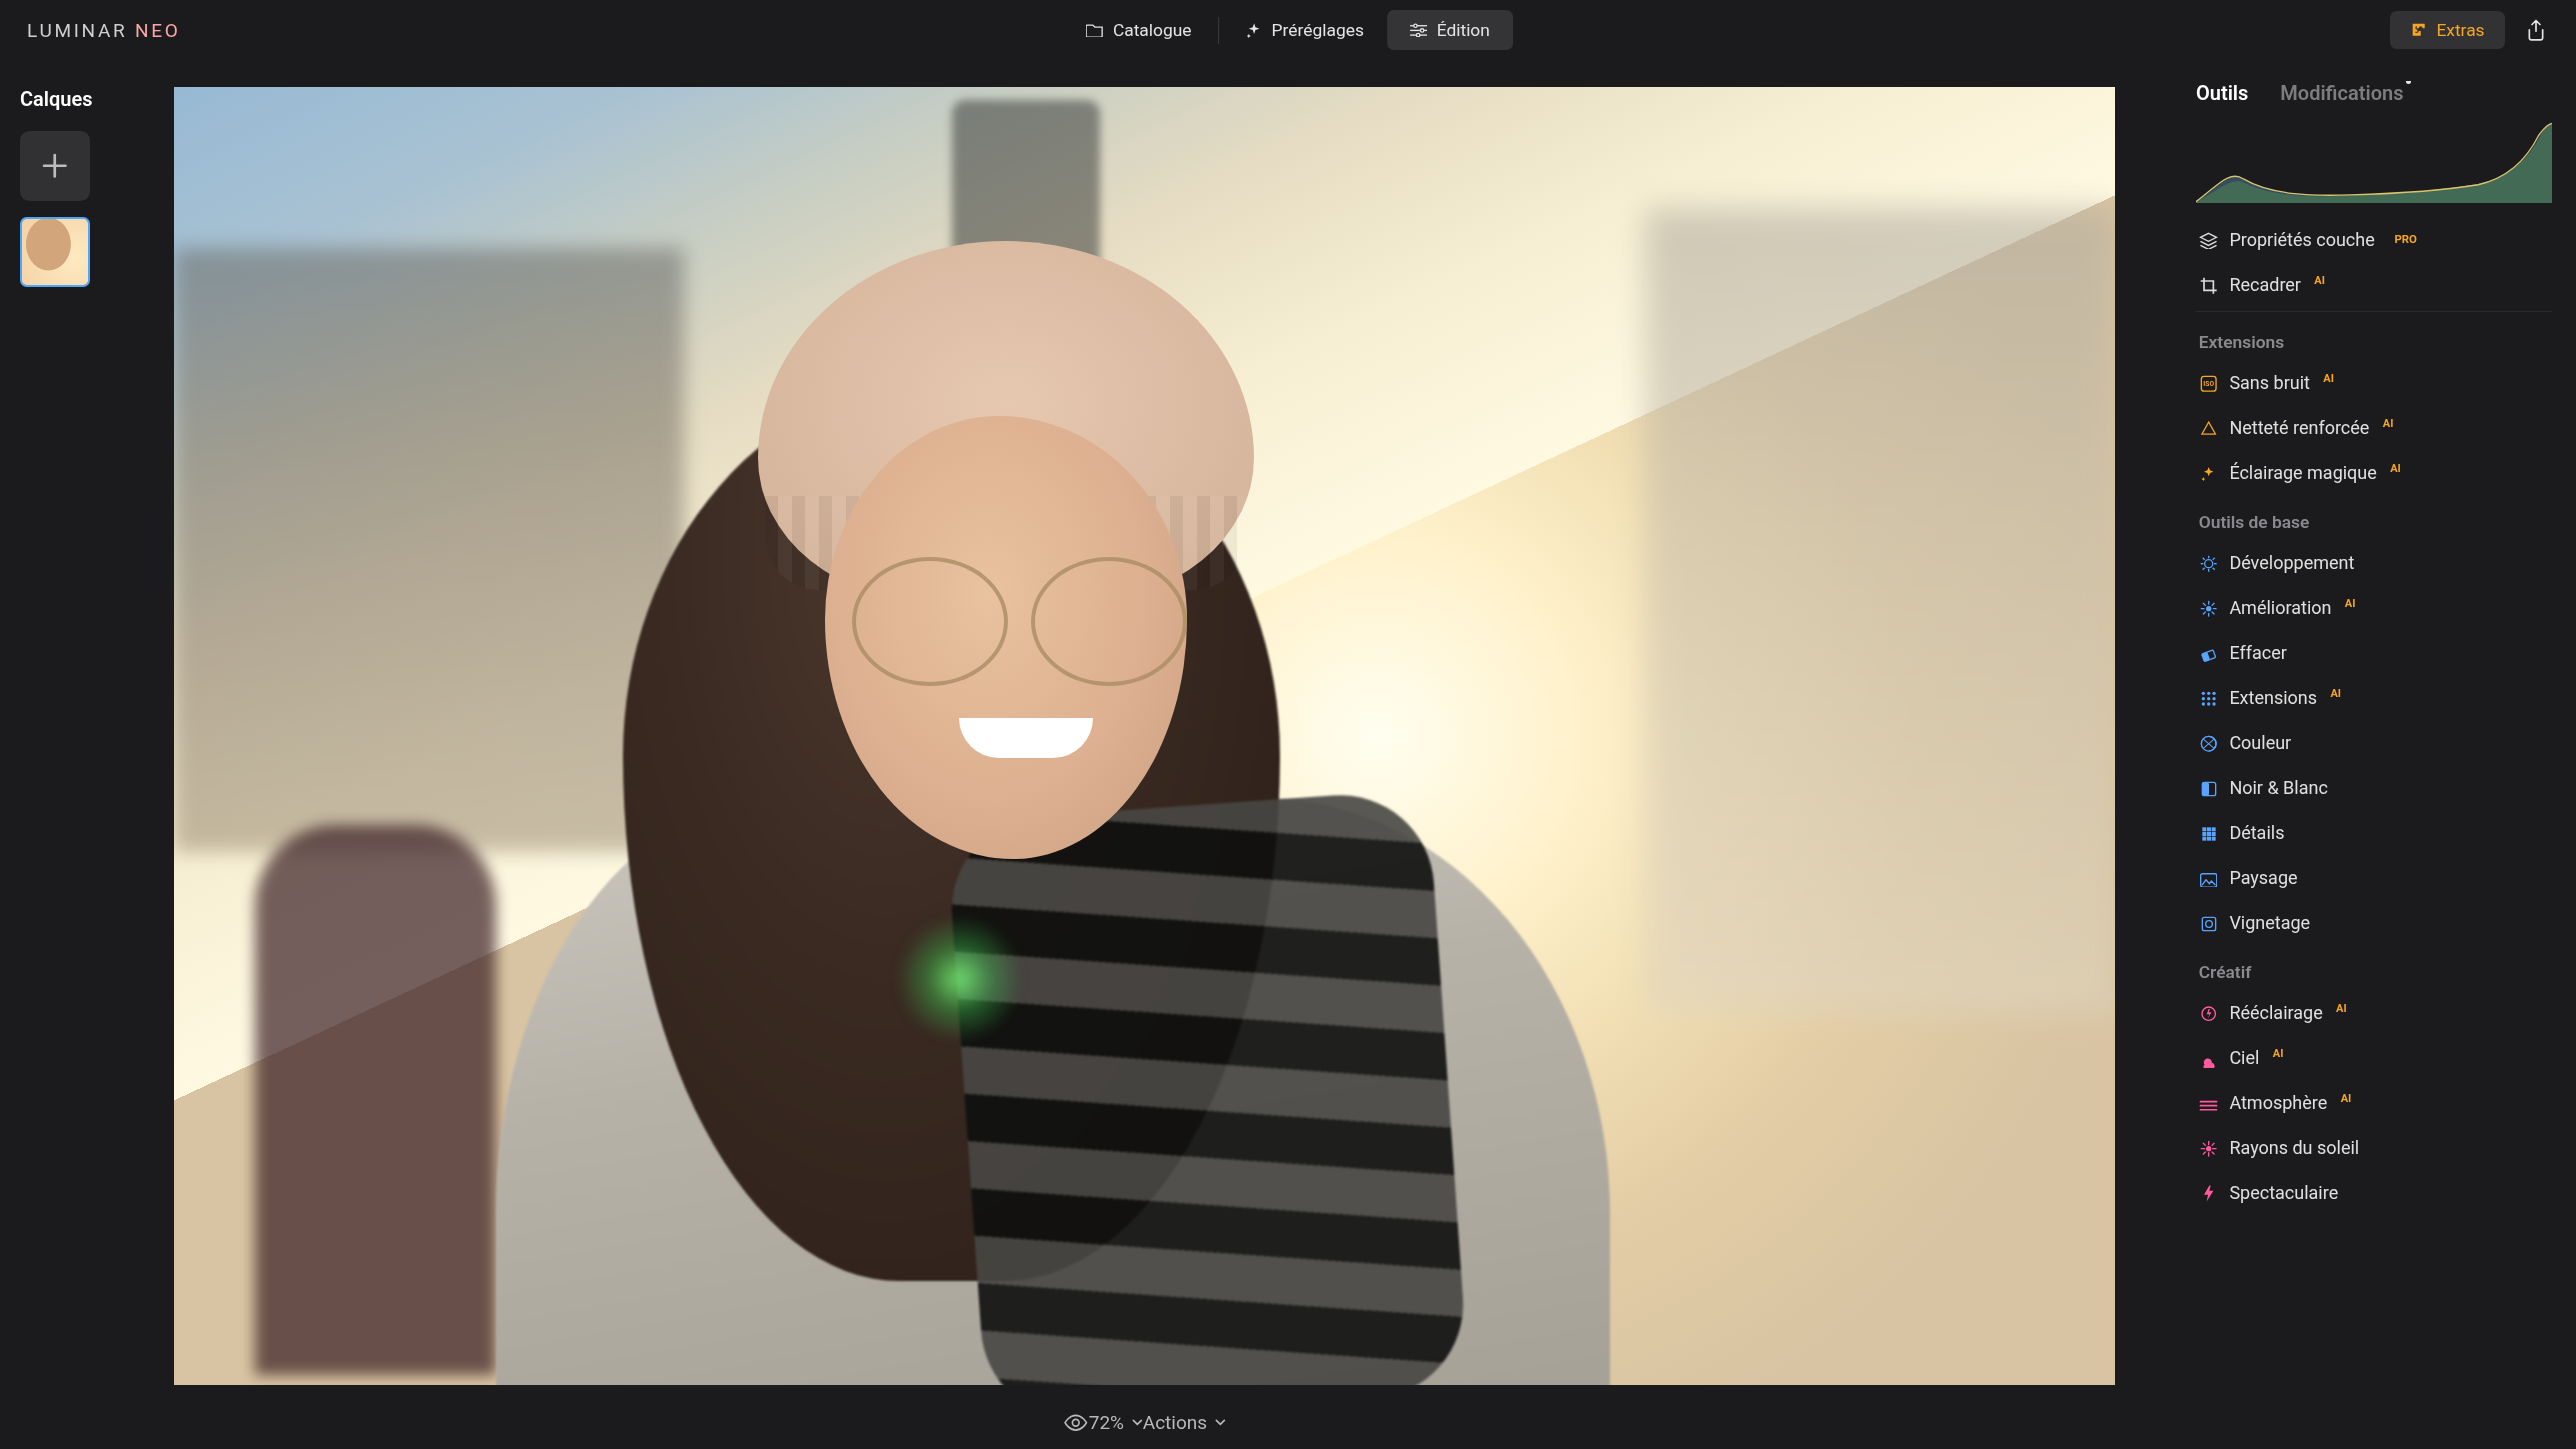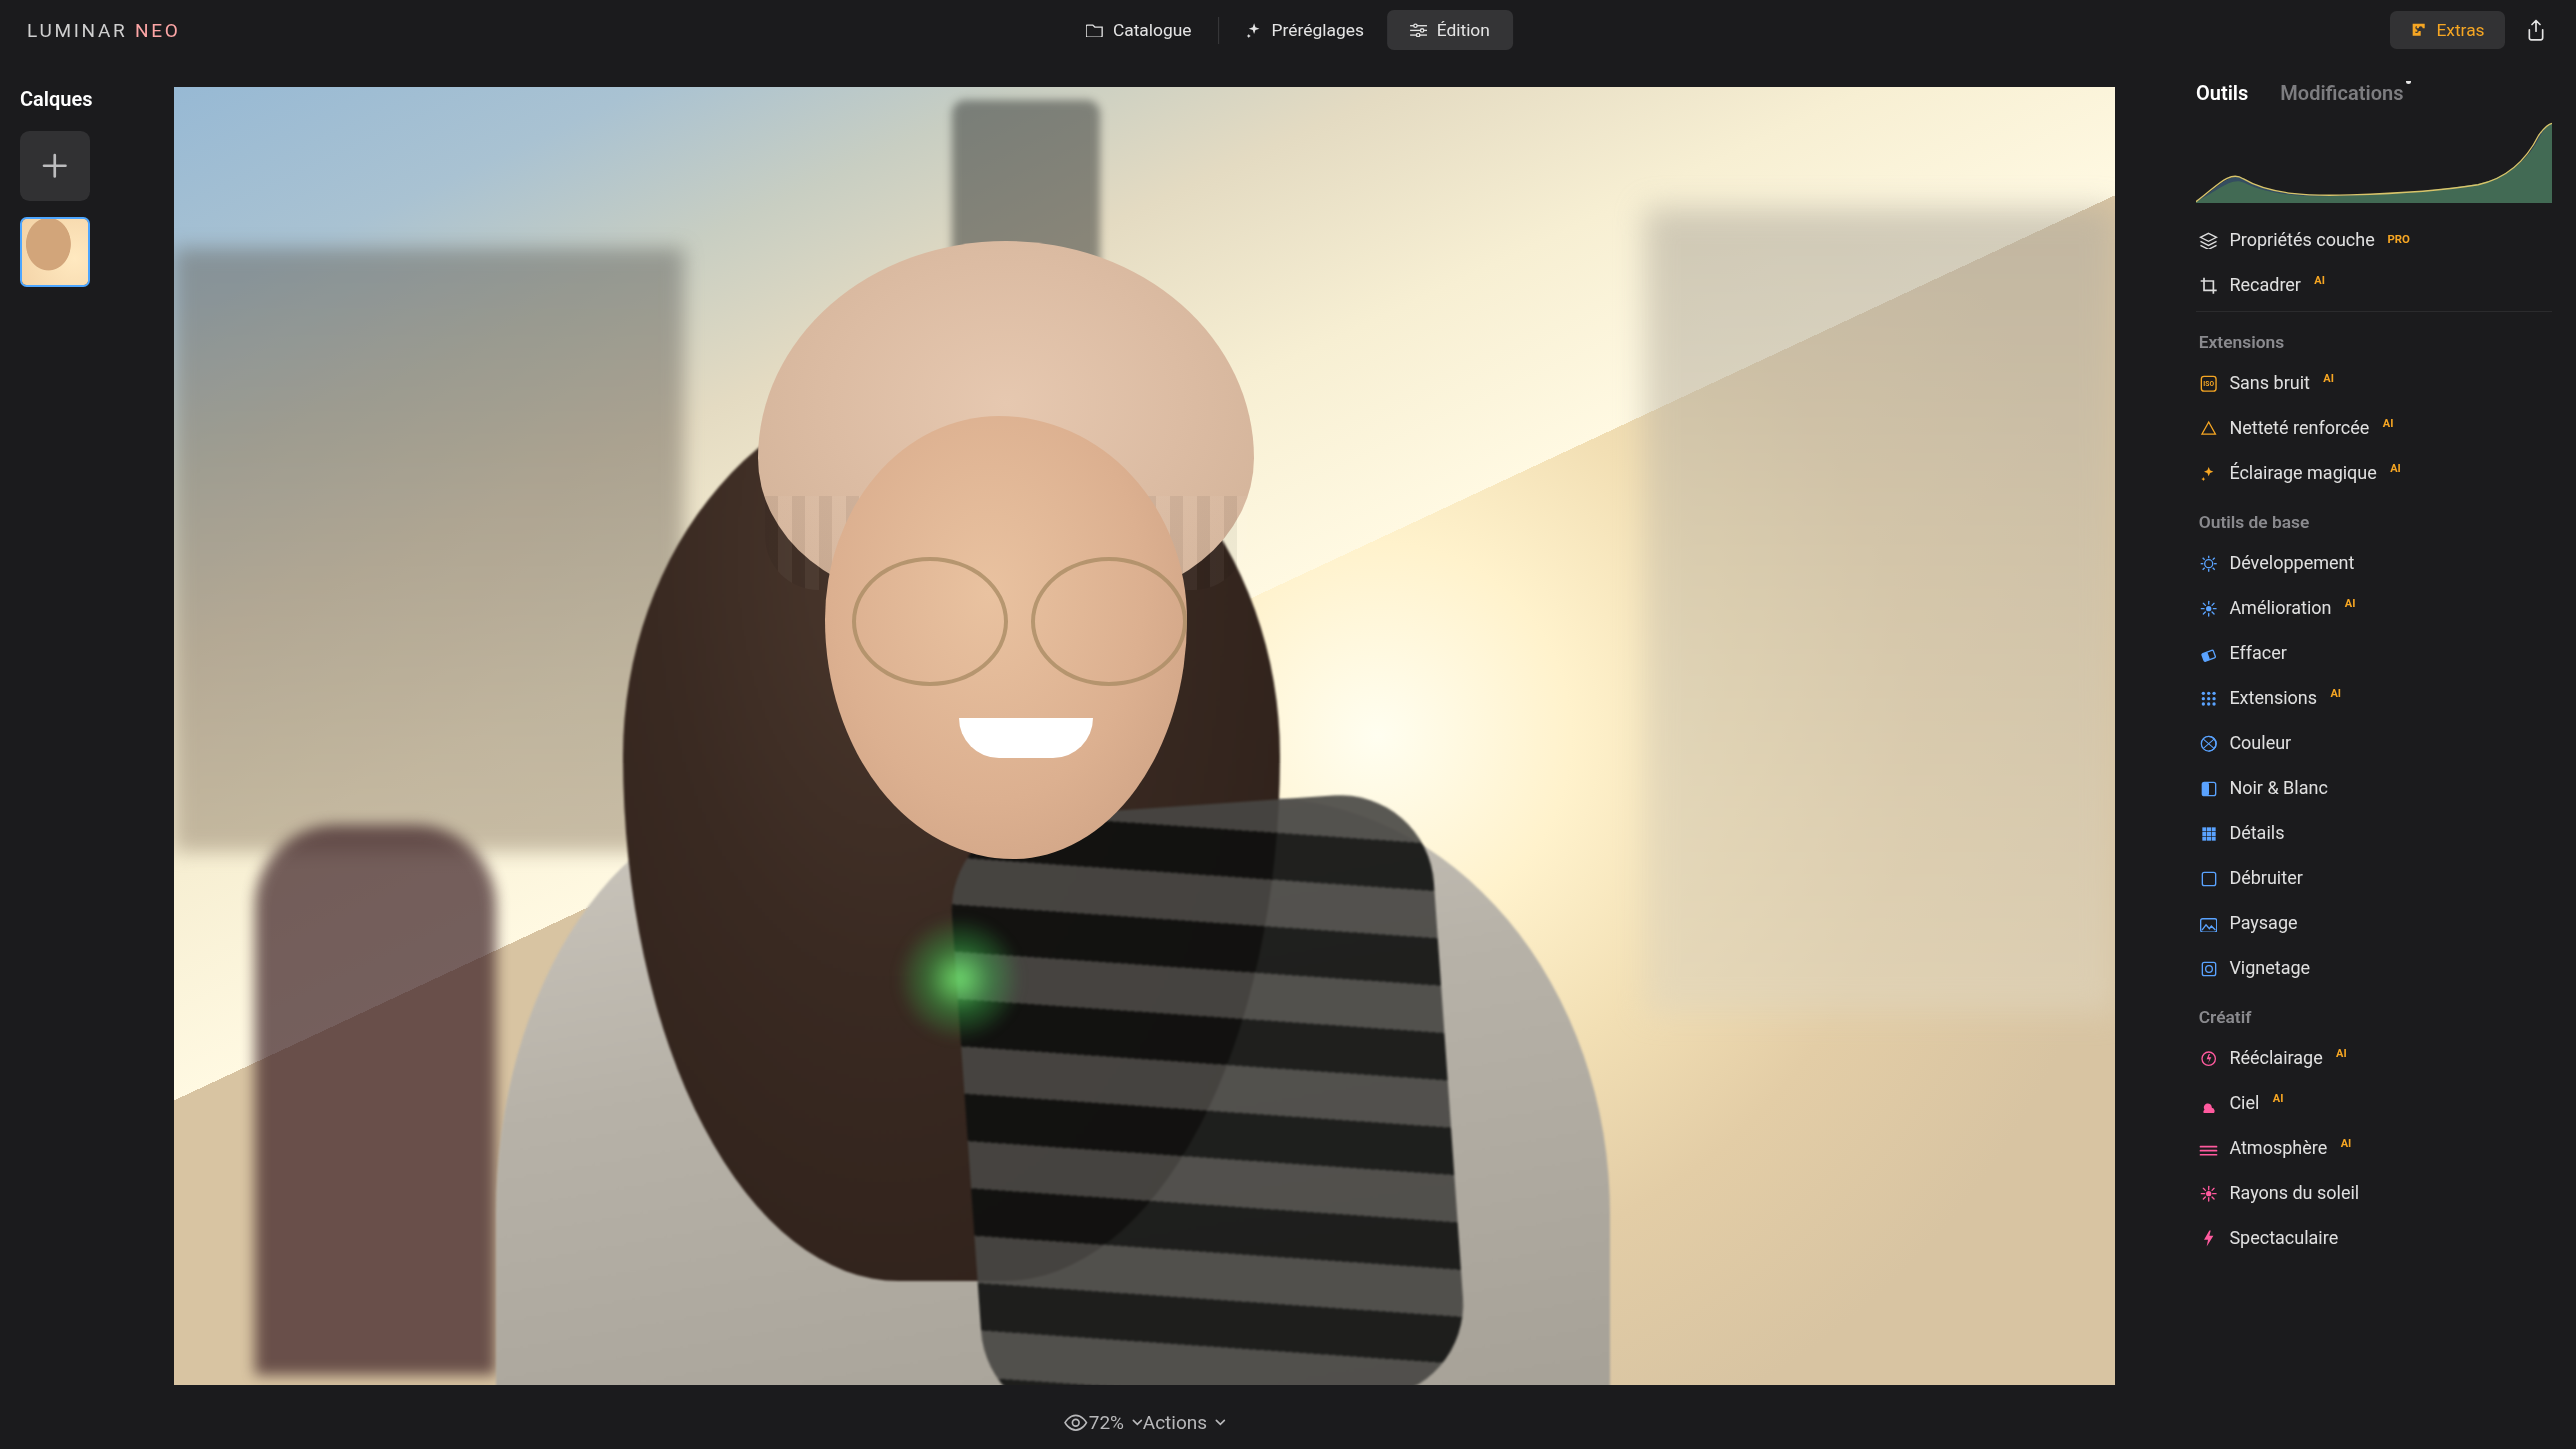--- a/index.html
+++ b/index.html
@@ -317,21 +317,21 @@
   .section-heading {
     font-size: 17.4px;
     color: #8a8a8e;
     font-weight: 600;
     padding: 17.4px 2.7px 8px 2.7px;
   }
   .badge-pro {
     font-size: 11.4px;
     font-weight: 700;
     color: #f6a623;
-    margin-left: 2px;
+    margin-left: 9px;
   }
   .badge-ai {
     font-size: 11px;
     font-weight: 700;
     color: #f6a623;
     margin-left: 2.7px;
     position: relative;
     top: -4px;
   }
   .hr {
@@ -632,28 +632,20 @@
               <rect x="16" y="9" width="6" height="6"></rect>
               <rect x="2" y="16" width="6" height="6"></rect>
               <rect x="9" y="16" width="6" height="6"></rect>
               <rect x="16" y="16" width="6" height="6"></rect>
             </g>
           </svg>
       </span>
       <span>Détails</span>
     </div>
 
-    <div class="tool-row">
-      <span class="tool-ico">
-        <svg width="16" height="16" viewBox="0 0 24 24">
-            <rect x="2" y="2" width="20" height="20" rx="3" fill="none" stroke="#5aa3ff" stroke-width="2"></rect>
-          </svg>
-      </span>
-      <span>Débruiter</span>
-    </div>
 
     <div class="tool-row">
       <span class="tool-ico">
         <svg width="17.4" height="14.8" viewBox="0 0 26 22">
             <rect x="1" y="1" width="24" height="20" rx="3" fill="none" stroke="#5aa3ff" stroke-width="2"></rect>
             <path d="M3 18l6-8 5 6 3-4 6 6" fill="none" stroke="#5aa3ff" stroke-width="2"></path>
           </svg>
       </span>
       <span>Paysage</span>
     </div>

